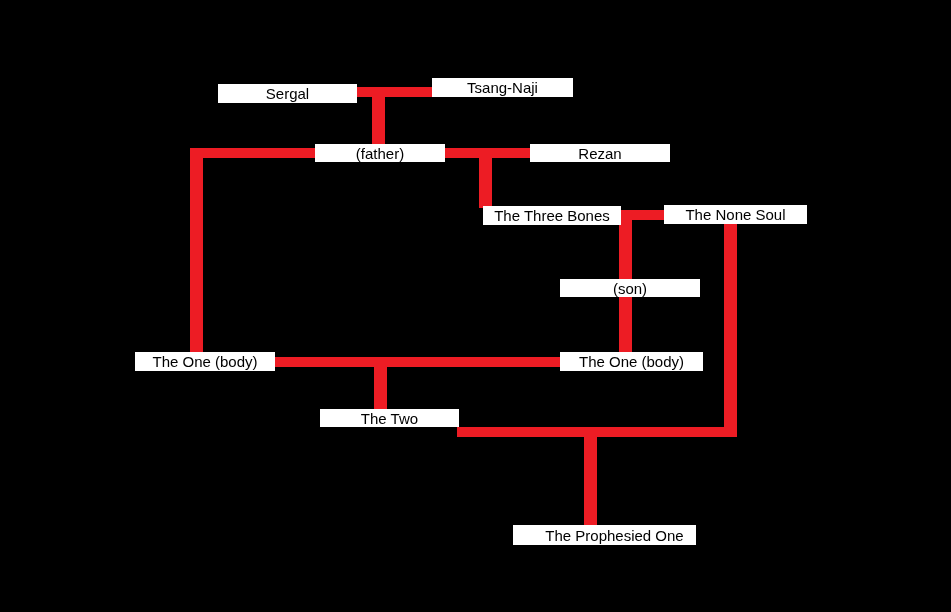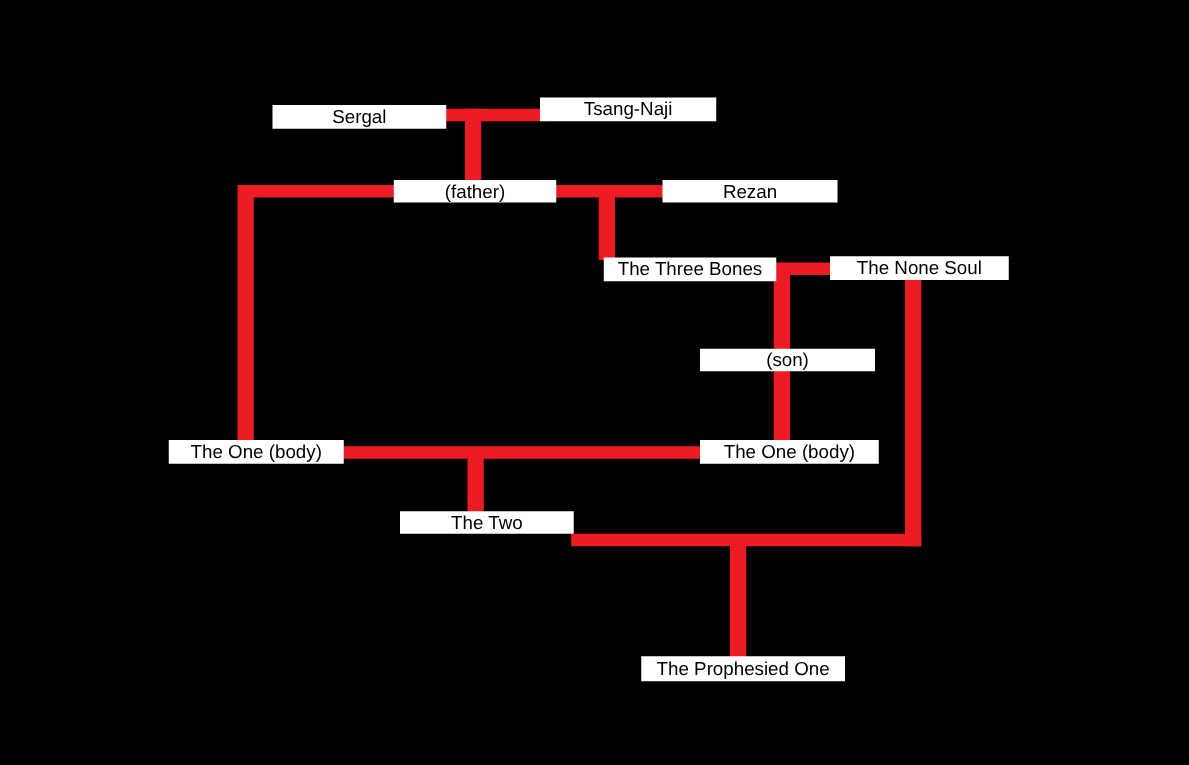--- a/index.html
+++ b/index.html
@@ -79,17 +79,17 @@
   </div>
   <div class="node" style="left: 135px; top: 352px; width: 140px; height: 19px;">
     <span>The One (body)</span>
   </div>
   <div class="node" style="left: 560px; top: 352px; width: 143px; height: 19px;">
     <span>The One (body)</span>
   </div>
   <div class="node" style="left: 320px; top: 409px; width: 139px; height: 18px;">
     <span>The Two</span>
   </div>
-  <div class="node" style="left: 513px; top: 525px; width: 163px; height: 20px;">
+  <div class="node" style="left: 513px; top: 525px; width: 163px; height: 20px; padding-left: 20px;">
     <span>The Prophesied One</span>
   </div>
 
 </div>
 
 </body></html>

